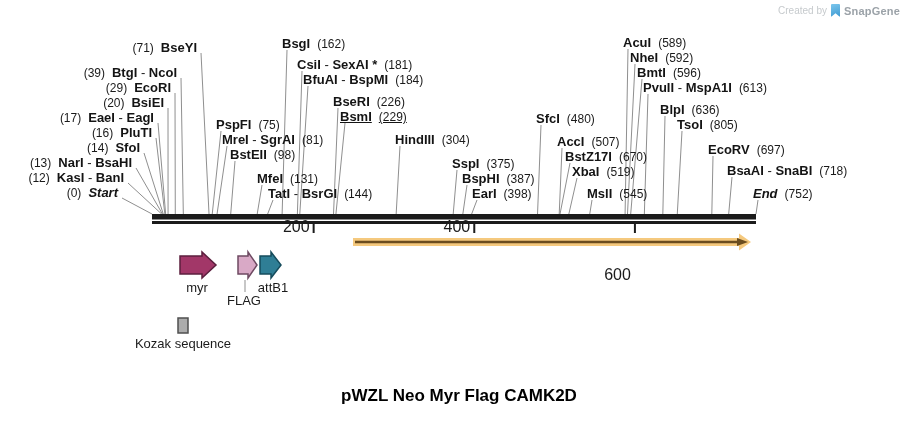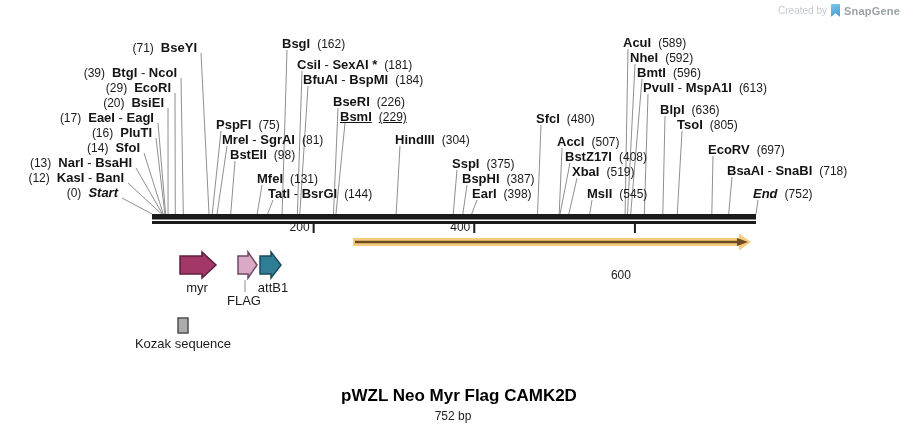--- a/index.html
+++ b/index.html
@@ -6,21 +6,21 @@
   .stage{position:relative;width:906px;height:429px;background:#ffffff;
          font-family:"Liberation Sans",sans-serif;overflow:hidden;}
   svg.overlay{position:absolute;left:0;top:0;}
   .site-label{position:absolute;white-space:nowrap;font-size:13px;color:#141414;line-height:13px;}
   .site-label .nm{font-weight:700;}
   .site-label .nm .sep{font-weight:400;}
   .site-label .ps{font-size:12px;color:#1a1a1a;}
   .site-label.right-align{transform:translateX(-100%);}
   .site-label.it .nm{font-style:italic;}
   .gap{display:inline-block;width:7px;}
-  .ruler-num{position:absolute;font-size:12px;color:#1b1b1b;transform:translateX(-100%);line-height:12px;}
+  .ruler-num{position:absolute;font-size:16px;color:#1b1b1b;transform:translateX(-100%);line-height:12px;}
   .feat-label{position:absolute;font-size:13px;color:#1b1b1b;transform:translateX(-50%);line-height:13px;white-space:nowrap;}
   .title-block{position:absolute;left:0;top:386px;width:100%;text-align:center;}
   .map-title{font-size:17px;font-weight:700;color:#000;margin-left:12px;}
   .map-subtitle{font-size:12px;color:#222;margin-top:3px;}
   .watermark{position:absolute;top:4px;right:6px;display:flex;align-items:center;gap:4px;}
   .wm-created{font-size:10px;color:#c6cacd;}
   .wm-brand{font-size:11px;color:#9ba2a8;font-weight:700;letter-spacing:.2px;}
   .wm-icon{display:inline-block;width:9px;height:13px;
            background:linear-gradient(160deg,#7cc6ec,#3e9ad2);
            clip-path:polygon(0 0,100% 0,100% 100%,50% 72%,0 100%);border-radius:1px;}
@@ -83,21 +83,20 @@
       <rect x="178" y="318" width="10" height="15" fill="#ACACAC" stroke="#4F4F4F" stroke-width="1.5"></rect>
     </svg>
     <div class="watermark">
     <span class="wm-created">Created by</span>
     <span class="wm-icon"></span>
     <span class="wm-brand">SnapGene</span>
   </div>
 
   <div class="title-block">
     <div class="map-title">pWZL Neo Myr Flag CAMK2D</div>
-    <div class="map-subtitle">752 bp</div>
   </div>
 
 <div class="ruler-num" style="left: 309.638px; top: 221px;">200</div>
     <div class="ruler-num" style="left: 470.277px; top: 221px;">400</div>
     <div class="ruler-num" style="left: 630.915px; top: 221px; margin-top: 48px;">600</div>
     <div class="feat-label" style="left: 197px; top: 281px;">myr</div>
     <div class="feat-label" style="left: 244px; top: 294px;">FLAG</div>
     <div class="feat-label" style="left: 273px; top: 281px;">attB1</div>
     <div class="feat-label" style="left: 183px; top: 337px;">Kozak sequence</div>
     <div class="site-label right-align" style="left: 197px; top: 41px;"><span class="ps">(71)</span><span class="gap"></span><span class="nm">BseYI</span></div>
@@ -121,21 +120,21 @@
     <div class="site-label" style="left: 660px; top: 103px;"><span class="nm">BlpI</span><span class="gap"></span><span class="ps">(636)</span></div>
     <div class="site-label" style="left: 340px; top: 110px; text-decoration: underline;"><span class="nm">BsmI</span><span class="gap"></span><span class="ps">(229)</span></div>
     <div class="site-label" style="left: 536px; top: 112px;"><span class="nm">SfcI</span><span class="gap"></span><span class="ps">(480)</span></div>
     <div class="site-label" style="left: 216px; top: 118px;"><span class="nm">PspFI</span><span class="gap"></span><span class="ps">(75)</span></div>
     <div class="site-label" style="left: 677px; top: 118px;"><span class="nm">TsoI</span><span class="gap"></span><span class="ps">(805)</span></div>
     <div class="site-label" style="left: 222px; top: 133px;"><span class="nm">MreI<span class="sep"> - </span>SgrAI</span><span class="gap"></span><span class="ps">(81)</span></div>
     <div class="site-label" style="left: 395px; top: 133px;"><span class="nm">HindIII</span><span class="gap"></span><span class="ps">(304)</span></div>
     <div class="site-label" style="left: 557px; top: 135px;"><span class="nm">AccI</span><span class="gap"></span><span class="ps">(507)</span></div>
     <div class="site-label" style="left: 708px; top: 143px;"><span class="nm">EcoRV</span><span class="gap"></span><span class="ps">(697)</span></div>
     <div class="site-label" style="left: 230px; top: 148px;"><span class="nm">BstEII</span><span class="gap"></span><span class="ps">(98)</span></div>
-    <div class="site-label" style="left: 565px; top: 150px;"><span class="nm">BstZ17I</span><span class="gap"></span><span class="ps">(408)</span></div>
+    <div class="site-label" style="left: 565px; top: 150px;"><span class="nm">BstZ17I</span><span class="gap"></span><span class="ps">(670)</span></div>
     <div class="site-label" style="left: 452px; top: 157px;"><span class="nm">SspI</span><span class="gap"></span><span class="ps">(375)</span></div>
     <div class="site-label" style="left: 727px; top: 164px;"><span class="nm">BsaAI<span class="sep"> - </span>SnaBI</span><span class="gap"></span><span class="ps">(718)</span></div>
     <div class="site-label" style="left: 572px; top: 165px;"><span class="nm">XbaI</span><span class="gap"></span><span class="ps">(519)</span></div>
     <div class="site-label" style="left: 257px; top: 172px;"><span class="nm">MfeI</span><span class="gap"></span><span class="ps">(131)</span></div>
     <div class="site-label" style="left: 462px; top: 172px; text-align: right;"><span class="nm">BspHI</span><span class="gap"></span><span class="ps">(387)</span></div>
     <div class="site-label" style="left: 268px; top: 187px;"><span class="nm">TatI<span class="sep"> - </span>BsrGI</span><span class="gap"></span><span class="ps">(144)</span></div>
     <div class="site-label" style="left: 472px; top: 187px;"><span class="nm">EarI</span><span class="gap"></span><span class="ps">(398)</span></div>
     <div class="site-label" style="left: 587px; top: 187px;"><span class="nm">MslI</span><span class="gap"></span><span class="ps">(545)</span></div>
     <div class="site-label it" style="left: 753px; top: 187px;"><span class="nm">End</span><span class="gap"></span><span class="ps">(752)</span></div>
   </div>

